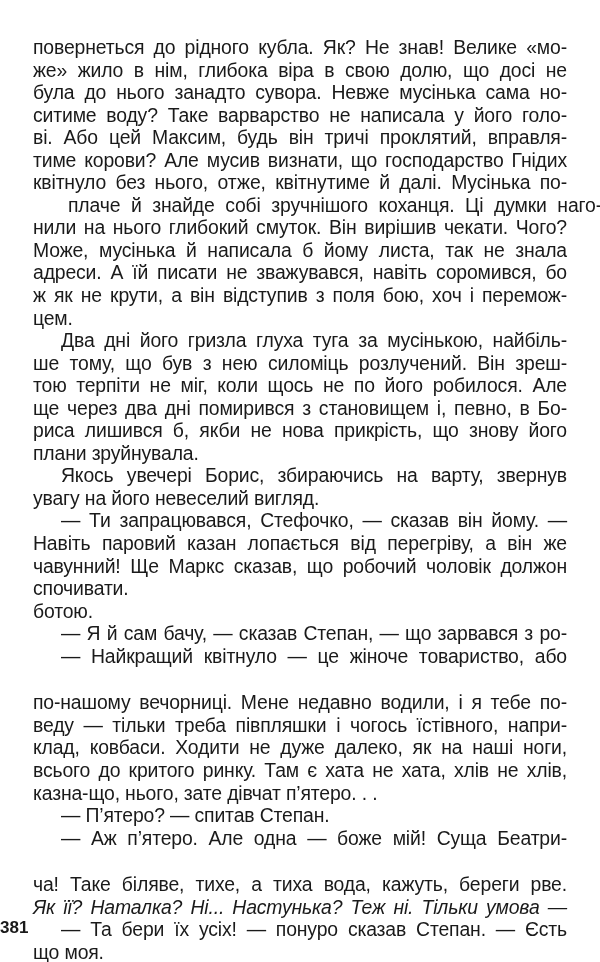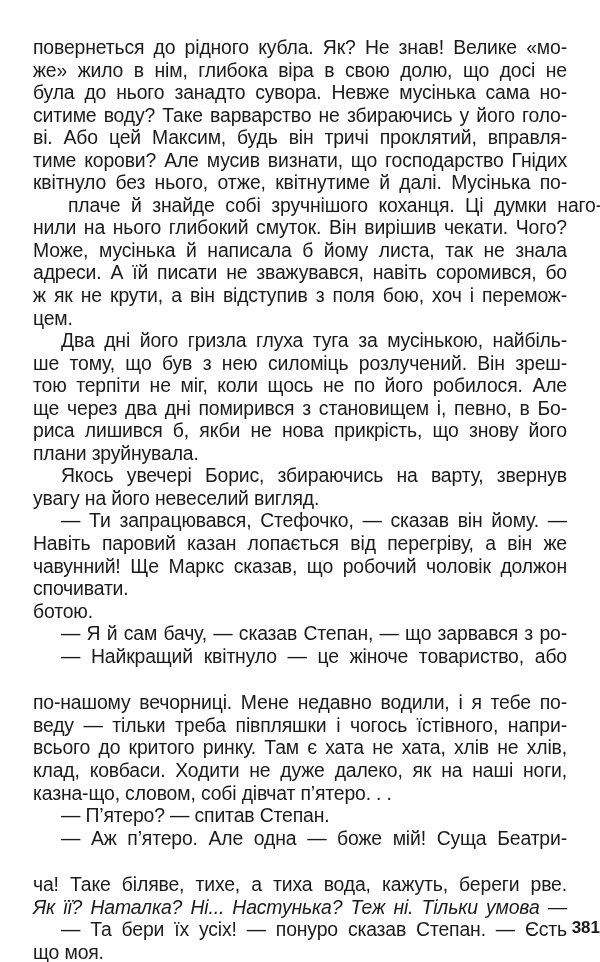--- a/index.html
+++ b/index.html
@@ -7,33 +7,33 @@
   .page {
     position:absolute; left:33px; top:36px; width:534px;
     font-family:"Liberation Sans", "DejaVu Sans", sans-serif;
     font-size:19.4px; line-height:22.55px; color:#1a1a1a;
     letter-spacing:-0.15px;
   }
   .line { display:block; white-space:nowrap; text-align:justify; text-align-last:justify; height:22.55px; overflow:visible; }
   .line.last { text-align-last:left; }
   .line.indent { padding-left:28px; }
   .pageno {
-    position:absolute; left:0; width:600px; top:918px; text-align:right;
+    position:absolute; left:0; width:600px; top:918px; text-align:left;
     font-family:"Liberation Sans", "DejaVu Sans", sans-serif; font-weight:bold;
     font-size:17px; color:#1a1a1a;
   }
 </style>
 </head>
 <body>
 
 <div class="page" id="page-body">
     <span class="line" style="white-space: normal; width: 534px;">повернеться до рідного кубла. Як? Не знав! Велике «мо-</span>
     <span class="line" style="white-space: normal; width: 534px;">же» жило в нім, глибока віра  в свою долю, що  досі не</span>
     <span class="line" style="white-space: normal; width: 534px;">була до нього занадто сувора. Невже мусінька сама но-</span>
-    <span class="line" style="white-space: normal; width: 534px;">ситиме воду? Таке варварство не збираючись у його голо-</span>
+    <span class="line" style="white-space: normal; width: 534px;">ситиме воду? Таке варварство не написала у його голо-</span>
     <span class="line" style="white-space: normal; width: 534px;">ві. Або цей Максим, будь він тричі проклятий, вправля-</span>
     <span class="line" style="white-space: normal; width: 534px;">тиме корови? Але мусив визнати, що господарство Гнідих</span>
     <span class="line" style="white-space: normal; width: 534px;">квітнуло без нього, отже, квітнутиме й далі. Мусінька по-</span>
     <span class="line" style="white-space: normal; width: 534px; margin-left: 35px;">плаче й знайде собі зручнішого коханця. Ці думки наго-</span>
     <span class="line" style="white-space: normal; width: 534px;">нили на нього глибокий смуток. Він вирішив чекати. Чого?</span>
     <span class="line" style="white-space: normal; width: 534px;">Може, мусінька й написала б йому листа, так не знала</span>
     <span class="line" style="white-space: normal; width: 534px;">адреси. А їй писати не зважувався, навіть соромився, бо</span>
     <span class="line" style="white-space: normal; width: 534px;">ж як не крути, а він відступив з поля бою, хоч і перемож-</span>
     <span class="line last">цем.</span>
     <span class="line indent" style="white-space: normal; width: 506px;">Два дні його гризла глуха туга за мусінькою, найбіль-</span>
@@ -46,23 +46,23 @@
     <span class="line last">увагу на його невеселий вигляд.</span>
     <span class="line indent" style="white-space: normal; width: 506px;">— Ти запрацювався, Стефочко, — сказав він йому. —</span>
     <span class="line" style="white-space: normal; width: 534px;">Навіть паровий казан лопається від перегріву, а він же</span>
     <span class="line" style="white-space: normal; width: 534px;">чавунний! Ще Маркс сказав, що робочий чоловік должон</span>
     <span class="line last">спочивати.</span>
     <span class="line last">ботою.</span>
     <span class="line indent" style="white-space: normal; width: 506px;">— Я й сам бачу, — сказав Степан, — що зарвався з ро-</span>
     <span class="line indent" style="white-space: normal; width: 506px;">— Найкращий квітнуло — це жіноче товариство, або</span>
     <span class="line" style="white-space: normal; width: 534px; margin-top: 24px;">по-нашому вечорниці. Мене недавно водили, і я тебе по-</span>
     <span class="line" style="white-space: normal; width: 534px;">веду — тільки треба півпляшки і чогось їстівного, напри-</span>
+    <span class="line" style="white-space: normal; width: 534px;">клад, ковбаси. Ходити не дуже далеко, як на наші ноги,</span>
     <span class="line" style="white-space: normal; width: 534px;">всього до критого ринку. Там є хата не хата, хлів не хлів,</span>
-    <span class="line" style="white-space: normal; width: 534px;">клад, ковбаси. Ходити не дуже далеко, як на наші ноги,</span>
-    <span class="line last">казна-що, словом, собі дівчат п’ятеро. . .</span>
+    <span class="line last">казна-що, нього, зате дівчат п’ятеро. . .</span>
     <span class="line indent last">— П’ятеро? — спитав Степан.</span>
     <span class="line indent" style="white-space: normal; width: 506px;">— Аж п’ятеро. Але одна — боже мій! Суща Беатри-</span>
     <span class="line" style="white-space: normal; width: 534px; margin-top: 24px;">ча! Таке біляве, тихе, а тиха вода,  кажуть, береги  рве.</span>
     <span class="line" style="white-space: normal; width: 534px; font-style: italic;">Як її? Наталка? Ні... Настунька? Теж ні. Тільки умова —</span>
     <span class="line indent" style="white-space: normal; width: 506px;">— Та бери їх усіх! — понуро  сказав  Степан. — Єсть</span>
     <span class="line last">що моя.</span>
     <span class="line last">мені час до ковбаси!</span>
     <span class="line indent" style="white-space: normal; width: 506px;">— Даремно. Учені пишуть, що це допомагає обмінові</span>
     <span class="line last">речовин.</span>
   </div>

